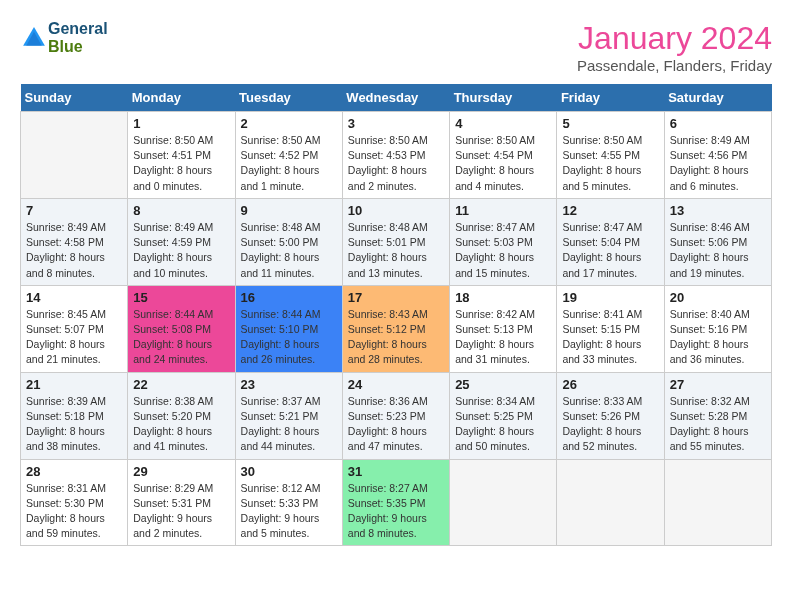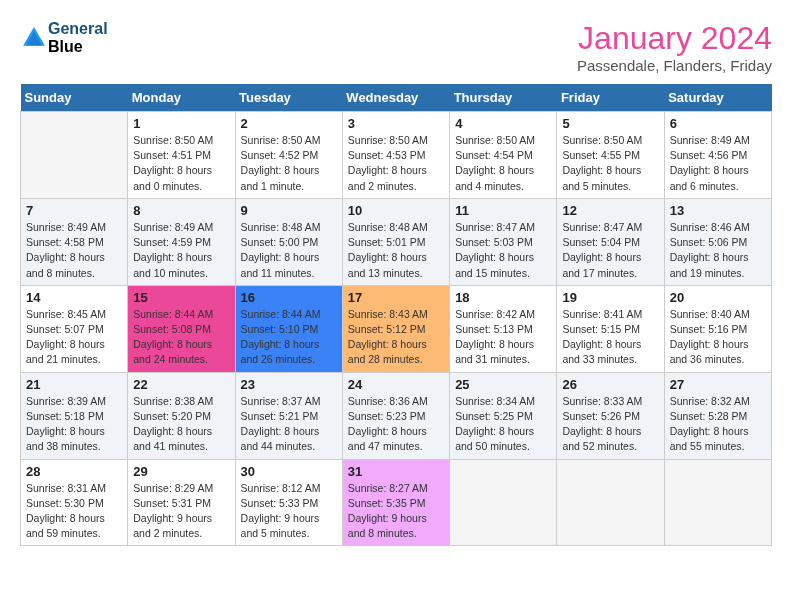--- a/index.html
+++ b/index.html
@@ -79,21 +79,21 @@
 <body>
 
 <div class="header">
   <div class="logo">
     <svg class="logo-icon" viewBox="0 0 36 36" xmlns="http://www.w3.org/2000/svg">
       <polygon points="18,4 32,28 4,28" fill="#2196F3"></polygon>
       <polygon points="18,10 28,28 8,28" fill="#1565C0" opacity="0.5"></polygon>
     </svg>
     <div>
       <div style="font-size:16px;font-weight:bold;color:#1a5276;">General</div>
-      <div style="font-size:16px;font-weight:bold;color:#000000;">Blue</div>
+      <div style="font-size:16px;font-weight:bold;color:#4d7c0f;">Blue</div>
     </div>
   </div>
   <div class="title-block">
     <div class="month-title">January 2024</div>
     <div class="subtitle">Passendale, Flanders, Friday</div>
   </div>
 </div>
 
 <table class="calendar">
   <thead>
@@ -321,21 +321,21 @@
 Daylight: 9 hours
 and 2 minutes.</div>
         </td>
         <td style="background: rgb(255, 255, 255);">
           <div class="day-num">30</div>
           <div class="day-info" style="white-space: pre-line;">Sunrise: 8:12 AM
 Sunset: 5:33 PM
 Daylight: 9 hours
 and 5 minutes.</div>
         </td>
-        <td style="background: #f0abfc;">
+        <td style="background: #86efac;">
           <div class="day-num">31</div>
           <div class="day-info" style="white-space: pre-line;">Sunrise: 8:27 AM
 Sunset: 5:35 PM
 Daylight: 9 hours
 and 8 minutes.</div>
         </td>
         <td class="empty-cell" style="background: rgb(245, 245, 245);"></td>
         <td class="empty-cell" style="background: rgb(245, 245, 245);"></td>
         <td class="empty-cell" style="background: rgb(245, 245, 245);"></td>
       </tr>

